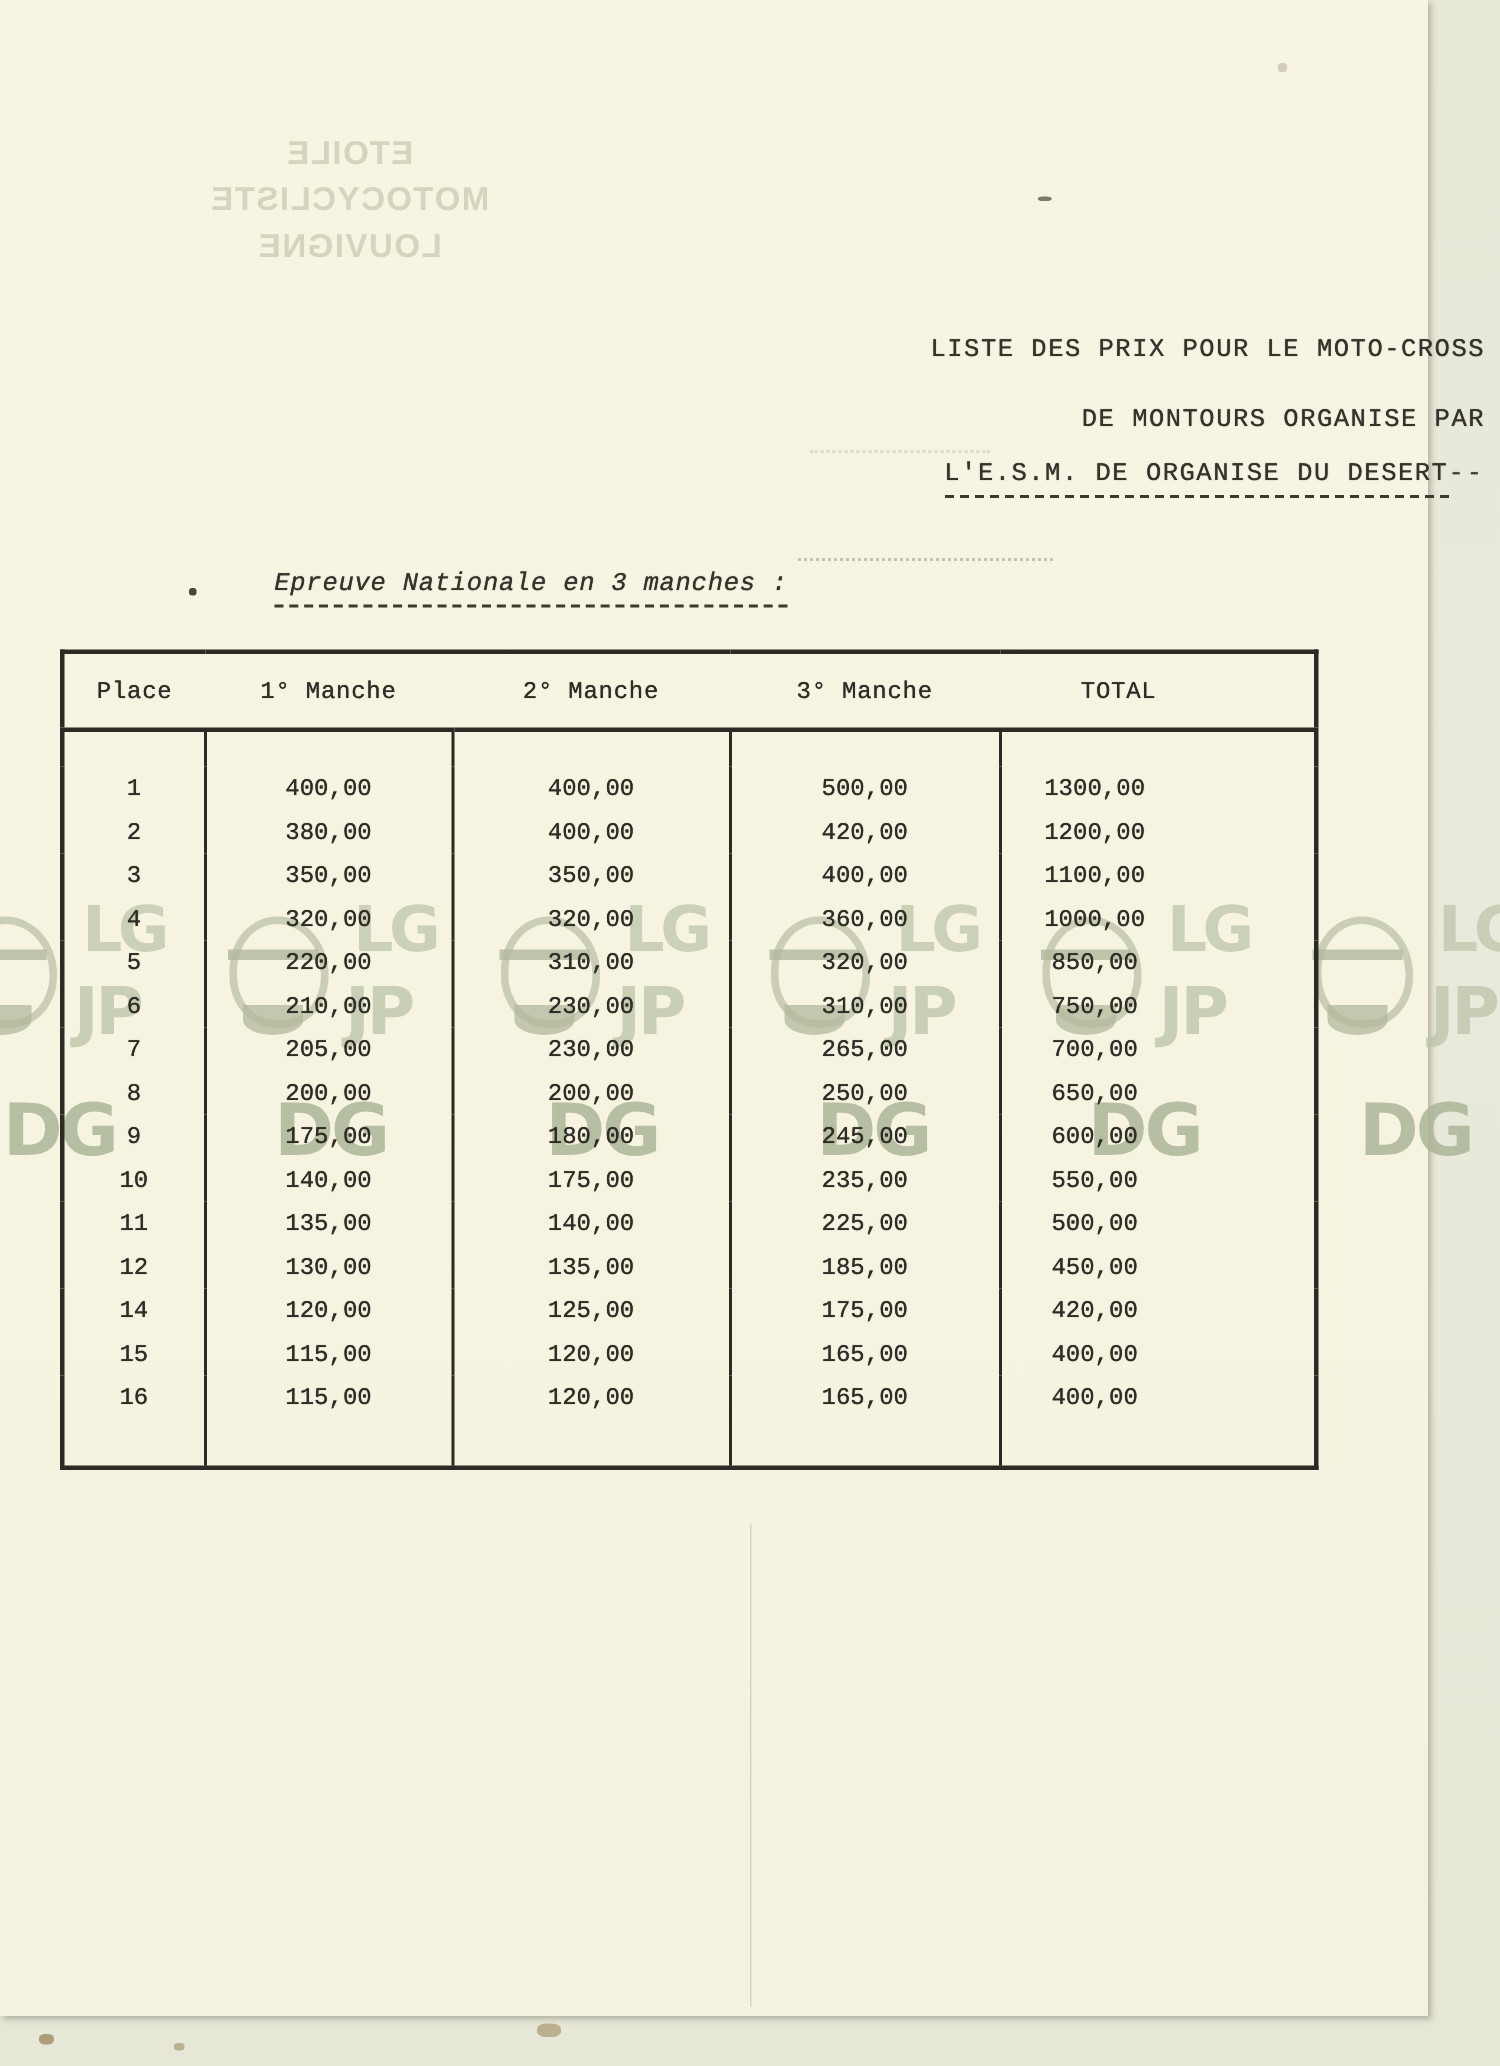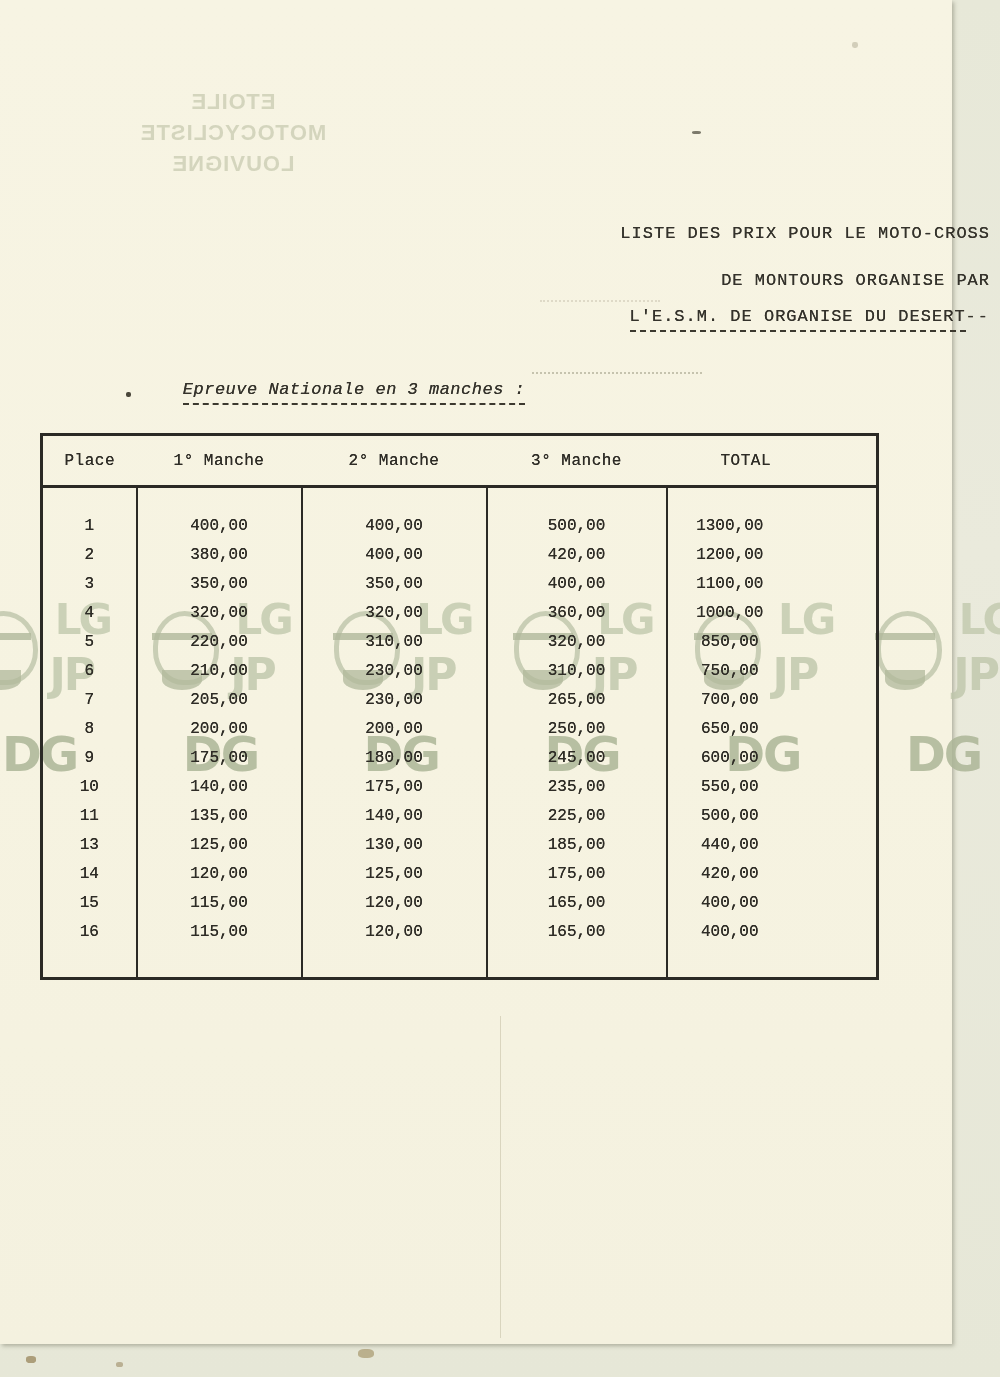--- a/index.html
+++ b/index.html
@@ -274,25 +274,25 @@
           <td class="vline total-cell">550,00</td>
         </tr>
         <tr>
           <td>11</td>
           <td class="vline">135,00</td>
           <td class="vline">140,00</td>
           <td class="vline">225,00</td>
           <td class="vline total-cell">500,00</td>
         </tr>
         <tr>
-          <td>13</td>
-          <td class="vline">125,00</td>
+          <td>12</td>
           <td class="vline">130,00</td>
+          <td class="vline">135,00</td>
           <td class="vline">185,00</td>
-          <td class="vline total-cell">440,00</td>
+          <td class="vline total-cell">450,00</td>
         </tr>
         <tr>
           <td>14</td>
           <td class="vline">120,00</td>
           <td class="vline">125,00</td>
           <td class="vline">175,00</td>
           <td class="vline total-cell">420,00</td>
         </tr>
         <tr>
           <td>15</td>

